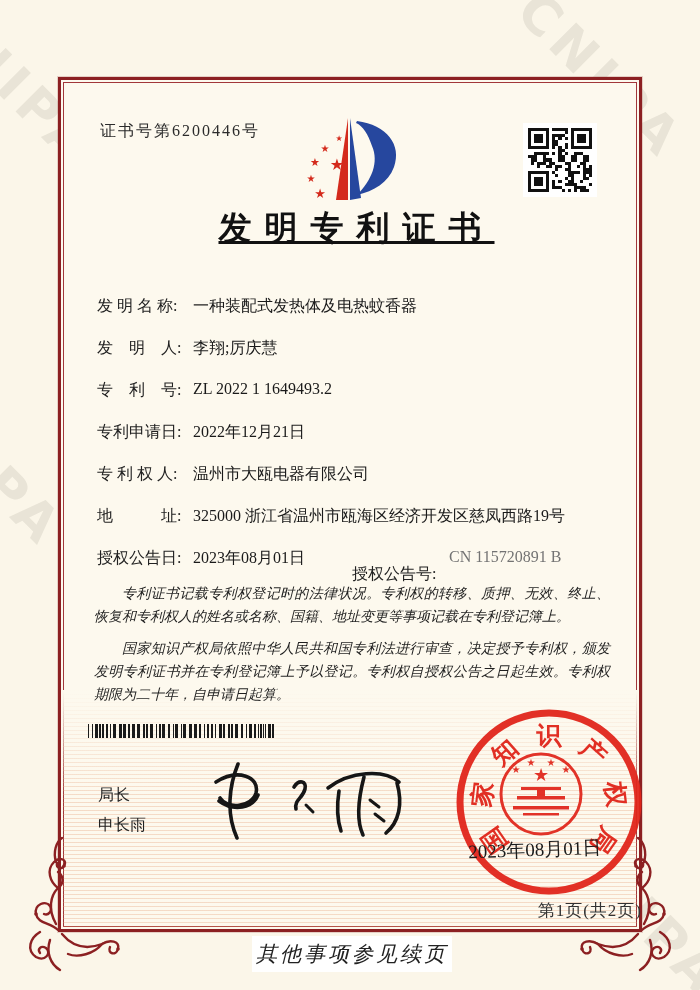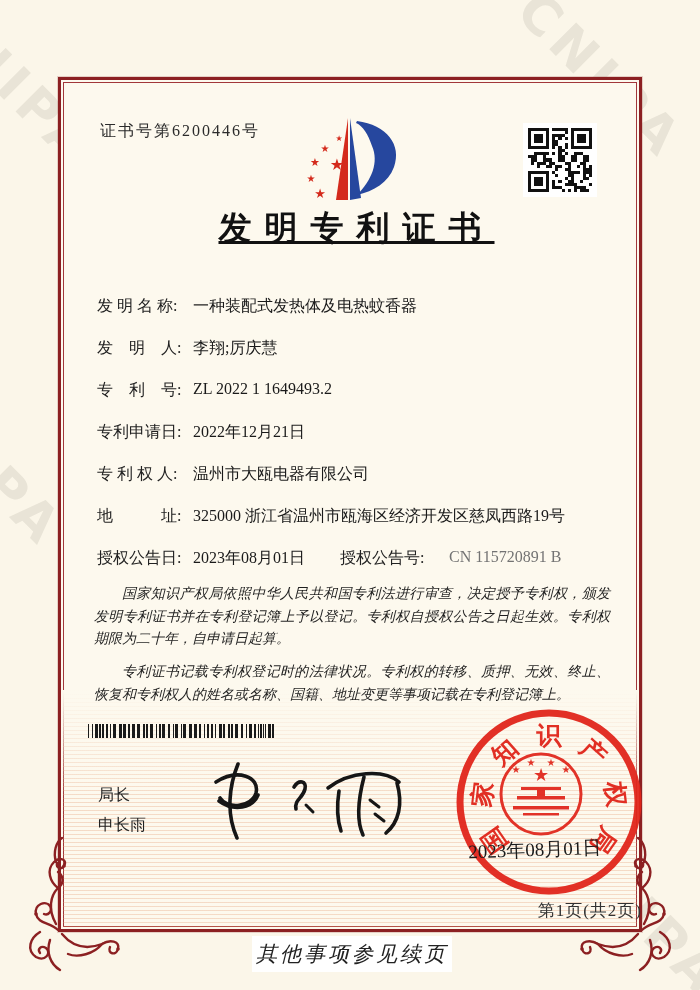--- a/index.html
+++ b/index.html
@@ -33,21 +33,21 @@
   }
   .abs{position:absolute;z-index:2;}
   .cert-no{left:100px;top:121px;font-size:16px;letter-spacing:2px;color:#2b2b2b;text-align:center;}
   .title{
     left:58px;top:206px;width:584px;text-align:center;
     font-size:33px;font-weight:bold;letter-spacing:13px;text-indent:13px;color:#111;text-decoration:underline;
   }
   .row{left:0;width:659px;height:22px;font-size:16px;}
   .row .lbl{position:absolute;left:97px;color:#222;white-space:pre;}
   .row .val{position:absolute;left:193px;color:#1a1a1a;}
-  .row .lbl2{position:absolute;left:340px;color:#222;white-space:pre;}
+  .row .lbl2{position:absolute;left:352px;color:#222;white-space:pre;margin-top:16px;}
   .row .val2{position:absolute;left:449px;color:#737373;}
   .paras{
     left:94px;top:583px;width:516px;font-size:14px;line-height:1.62;
     font-style:italic;color:#1f1f1f;text-align:justify;
   }
   .paras p{margin:0 0 10px 0;text-indent:2em;}
   .officer{font-family:"Liberation Sans","DejaVu Sans",sans-serif;font-size:16px;color:#222;}
   .page-no{left:58px;top:899px;width:584px;text-align:right;font-size:17px;letter-spacing:1px;color:#333;}
   .cont-box{
     left:252px;top:936px;width:200px;height:36px;line-height:36px;background:#ffffff;
@@ -258,22 +258,22 @@
   <span class="val">325000 浙江省温州市瓯海区经济开发区慈凤西路19号</span>
 </div>
 <div class="abs row" style="top:548px">
   <span class="lbl">授权公告日:</span>
   <span class="val">2023年08月01日</span>
   <span class="lbl2">授权公告号:</span>
   <span class="val2">CN 115720891 B</span>
 </div>
 
 <div class="abs paras">
+  <p>专利证书记载专利权登记时的法律状况。专利权的转移、质押、无效、终止、恢复和专利权人的姓名或名称、国籍、地址变更等事项记载在专利登记簿上。</p>
   <p>国家知识产权局依照中华人民共和国专利法进行审查，决定授予专利权，颁发发明专利证书并在专利登记簿上予以登记。专利权自授权公告之日起生效。专利权期限为二十年，自申请日起算。</p>
-  <p>专利证书记载专利权登记时的法律状况。专利权的转移、质押、无效、终止、恢复和专利权人的姓名或名称、国籍、地址变更等事项记载在专利登记簿上。</p>
 </div>
 
 <div class="abs" style="left:88px;top:724px;width:190px;height:14px">
   <svg id="barcode-svg" width="190" height="14">
       <rect x="0" y="0" width="1" height="14" fill="#1a1a1a"></rect>
       <rect x="4" y="0" width="1" height="14" fill="#1a1a1a"></rect>
       <rect x="7" y="0" width="3" height="14" fill="#1a1a1a"></rect>
       <rect x="11" y="0" width="2" height="14" fill="#1a1a1a"></rect>
       <rect x="14" y="0" width="2" height="14" fill="#1a1a1a"></rect>
       <rect x="18" y="0" width="2" height="14" fill="#1a1a1a"></rect>

